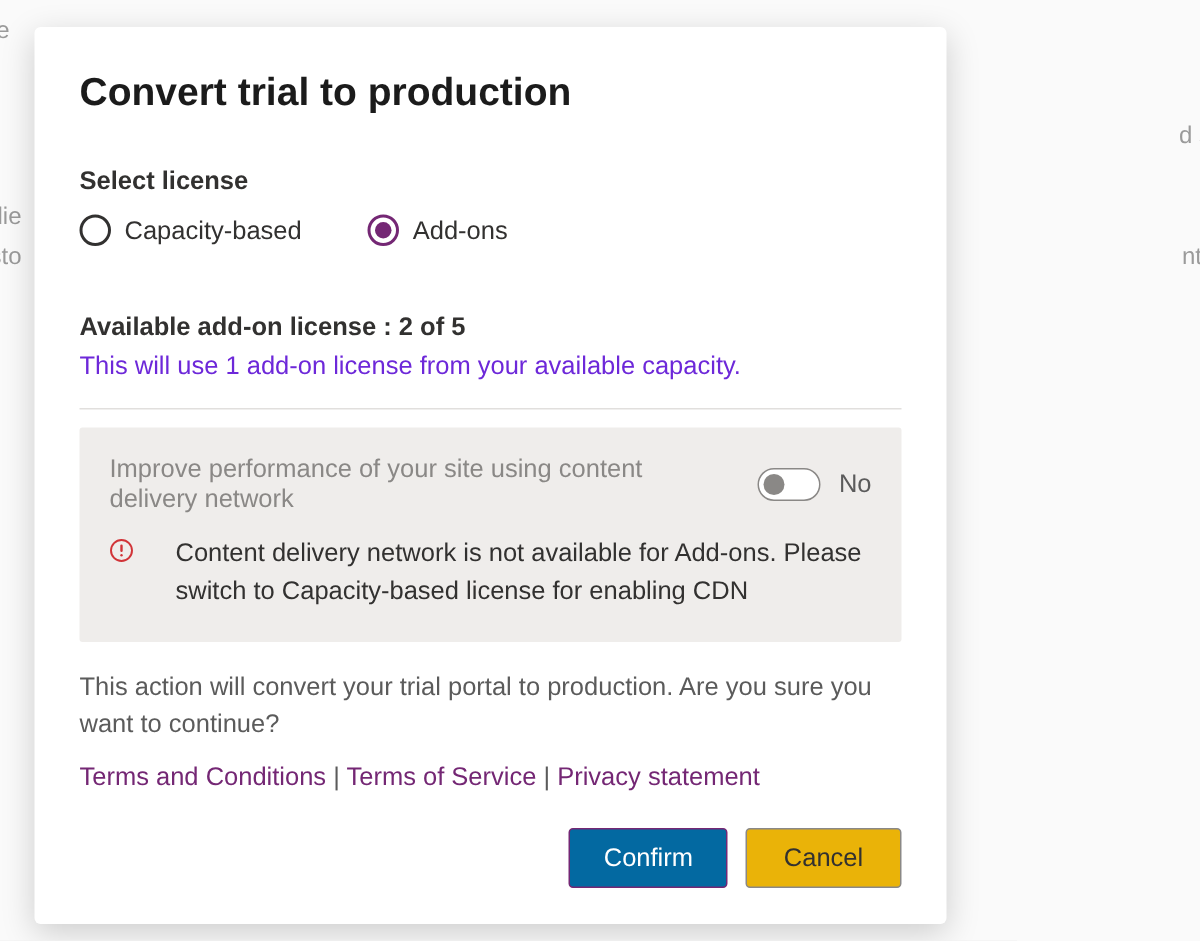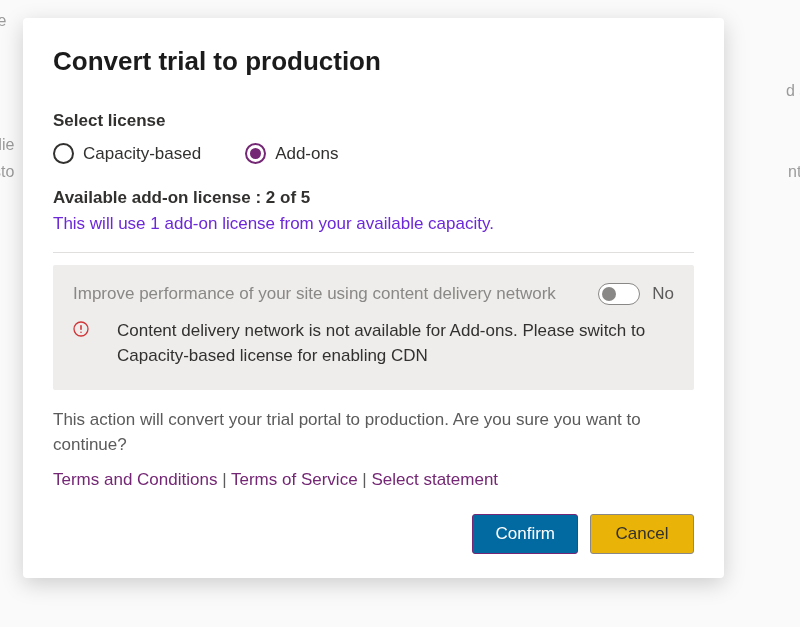--- a/index.html
+++ b/index.html
@@ -28,21 +28,21 @@
   .frag1 { left: -7px; top: 12px; }
   .frag2 { left: -7px; top: 136px; }
   .frag3 { left: -7px; top: 163px; }
   .frag5 { left: 786px; top: 82px; }
   .frag6 { left: 788px; top: 163px; }
 
   .dialog {
     position: absolute;
     left: 23px;
     top: 18px;
-    width: 701px;
+    width: 608px;
     background: #ffffff;
     border-radius: 4px;
     box-shadow: 0 6px 22px rgba(0,0,0,0.18);
     box-sizing: border-box;
     padding: 28px 30px 24px 30px;
   }
 
   .dialog-title {
     font-size: 26px;
     font-weight: 600;
@@ -53,21 +53,21 @@
   .section-label {
     font-size: 17px;
     font-weight: 600;
     margin-bottom: 12px;
   }
 
   .radio-row {
     display: flex;
     align-items: center;
     gap: 44px;
-    margin-bottom: 24px;
+    margin-bottom: 44px;
   }
   .radio-option {
     display: inline-flex;
     align-items: center;
     gap: 9px;
     cursor: pointer;
     font-size: 17px;
   }
   .radio-circle {
     width: 21px;
@@ -271,21 +271,21 @@
       </div>
     </div>
 
     <div class="confirm-text">This action will convert your trial portal to production. Are you sure you want to continue?</div>
 
     <div class="links-row">
       <a class="link">Terms and Conditions</a>
       <span class="link-sep"> | </span>
       <a class="link">Terms of Service</a>
       <span class="link-sep"> | </span>
-      <a class="link">Select statement</a>
+      <a class="link">Privacy statement</a>
     </div>
 
     <div class="button-row">
       <button class="btn btn-primary">Confirm</button>
       <button class="btn btn-secondary">Cancel</button>
     </div>
 
   </div>
 </div>
 

